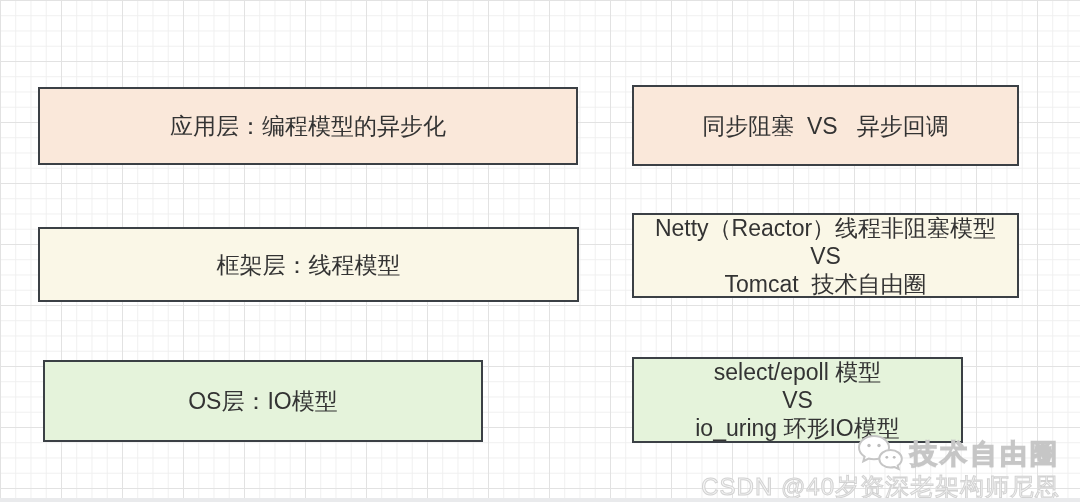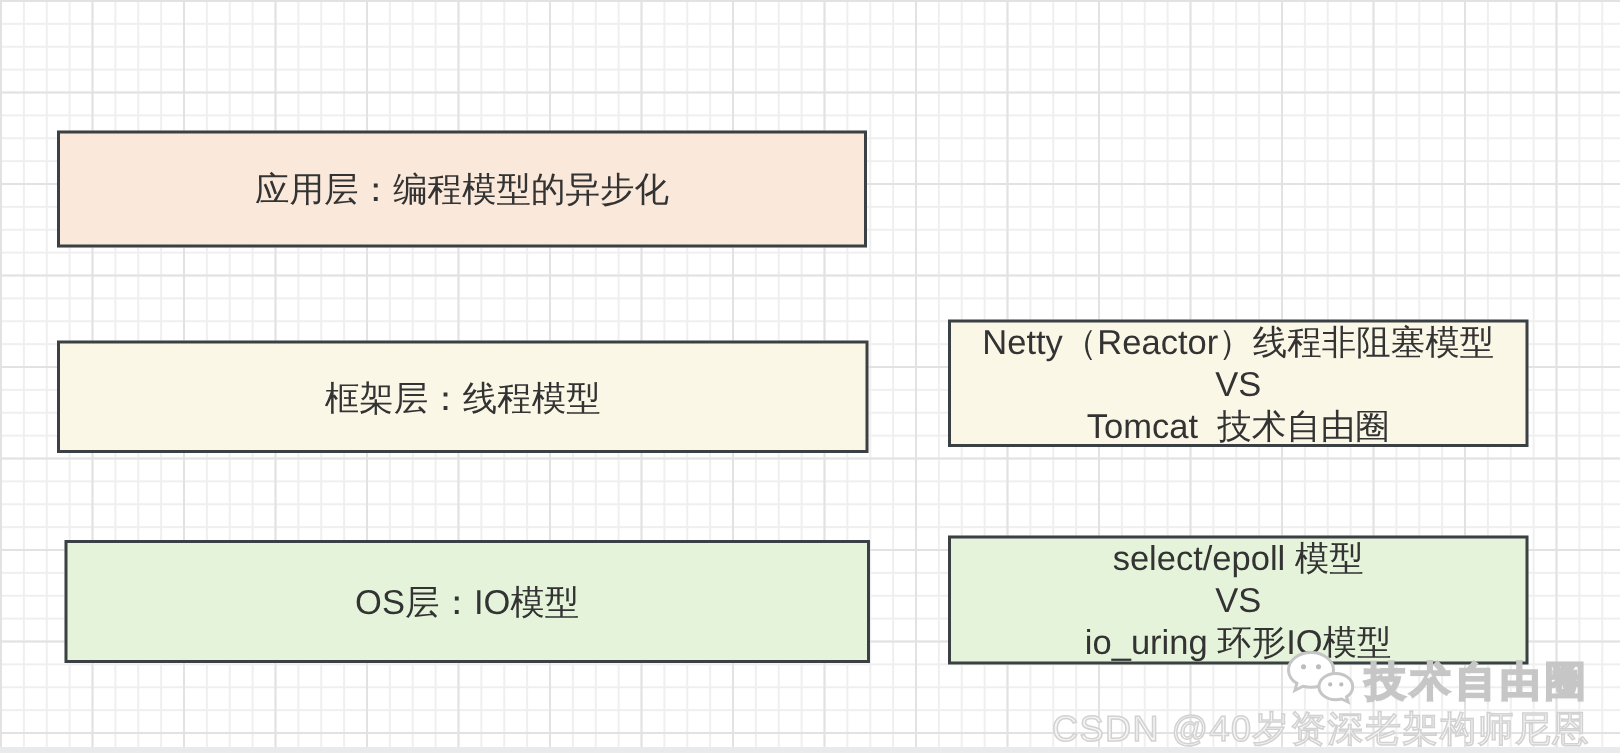--- a/index.html
+++ b/index.html
@@ -27,22 +27,22 @@
     text-align:center;
     color:#333333;
     font-size:23px;
     line-height:28px;
     white-space:pre;
   }
   .b0{left:38px;top:87px;width:540px;height:78px;}
   .b1{left:632px;top:85px;width:387px;height:81px;}
   .b2{left:38px;top:227px;width:541px;height:75px;text-align:right;}
   .b3{left:632px;top:213px;width:387px;height:85px;}
-  .b4{left:43px;top:360px;width:537px;height:82px;}
-  .b5{left:632px;top:357px;width:387px;height:86px;align-items:center;}
+  .b4{left:43px;top:360px;width:440px;height:82px;}
+  .b5{left:632px;top:357px;width:331px;height:86px;align-items:center;}
   .box-line{display:block;}
   .watermark{
     position:absolute;
     right:20px;
     bottom:3px;
     display:flex;
     flex-direction:column;
     align-items:flex-end;
     pointer-events:none;
   }
@@ -77,20 +77,23 @@
 </style>
 </head>
 <body>
 
 <div class="canvas">
 
   <div class="box b0" style="background: rgb(250, 232, 218);">
     <span class="box-line">应用层：编程模型的异步化</span>
   </div>
 
+  <div class="box b1" style="background: rgb(250, 232, 218);">
+    <span class="box-line">同步阻塞  VS   异步回调</span>
+  </div>
 
   <div class="box b2" style="background: rgb(250, 247, 231);">
     <span class="box-line">框架层：线程模型</span>
   </div>
 
   <div class="box b3" style="background: rgb(250, 247, 231);">
     <span class="box-line">Netty（Reactor）线程非阻塞模型</span>
     <span class="box-line">VS</span>
     <span class="box-line">Tomcat  技术自由圈</span>
   </div>

